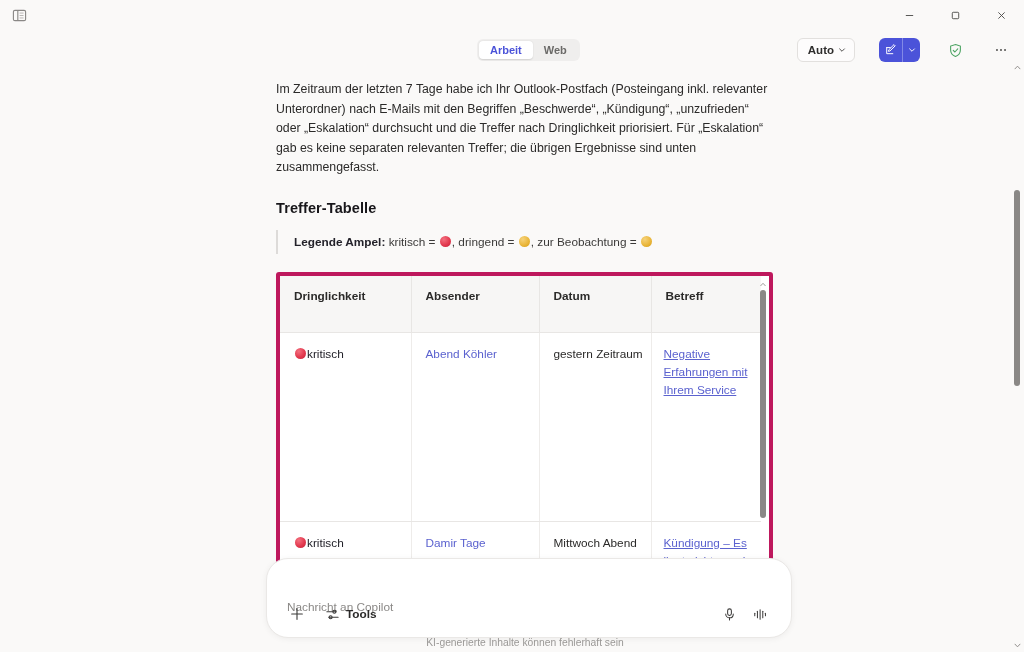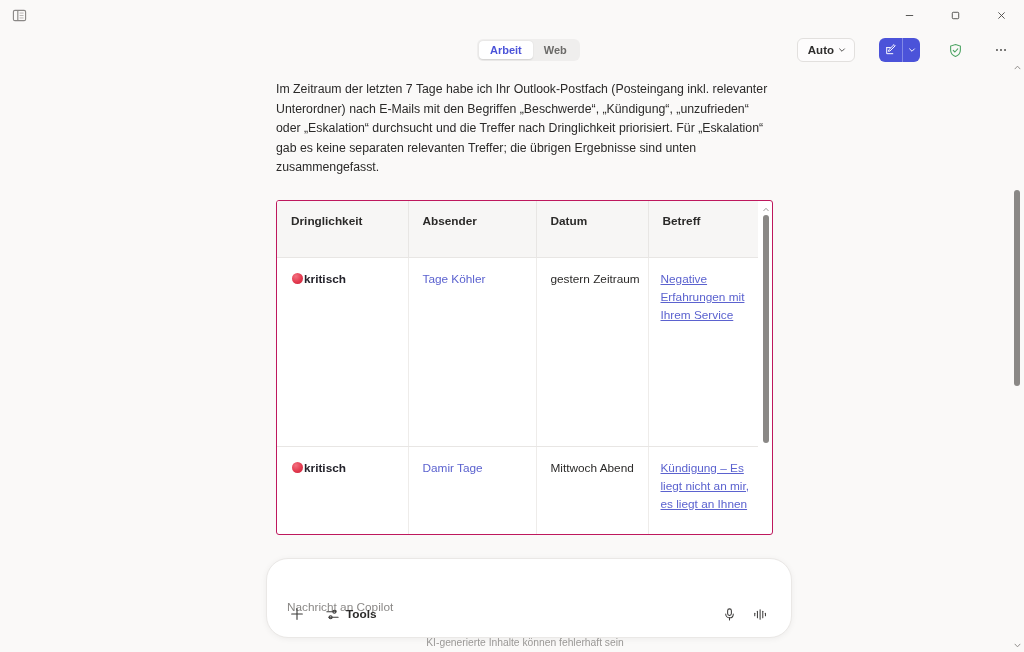--- a/index.html
+++ b/index.html
@@ -95,21 +95,21 @@
     border-left: 2px solid #dddbd9; padding: 3px 0 3px 16px; margin: 0 0 18px 0;
     font-size: 11.8px; color: #3b3a39; line-height: 18px;
   }
   .legend b { font-weight: 700; color: #23222a; }
   .dot { display: inline-block; width: 11px; height: 11px; border-radius: 50%; vertical-align: -1px; margin: 0 1px; }
   .dot.red { background: radial-gradient(circle at 35% 30%, #f3707f 0%, #e33a4f 55%, #c32138 100%); }
   .dot.amber { background: radial-gradient(circle at 35% 30%, #f6d27a 0%, #eab73c 55%, #d59b14 100%); }
 
   
   .tbl-wrap {
-    position: relative; width: 497px; border: 1px solid #be185d; border-radius: 3px;
+    position: relative; width: 497px; border: 4px solid #be185d; border-radius: 3px;
     background: #ffffff; overflow: hidden; height: 335px;
   }
   table.hits { border-collapse: collapse; width: 481px; table-layout: fixed; }
   table.hits col.c1 { width: 131px; }
   table.hits col.c2 { width: 128px; }
   table.hits col.c3 { width: 112px; }
   table.hits col.c4 { width: 110px; }
   table.hits th {
     background: #f7f6f5; text-align: left; font-size: 11.8px; font-weight: 700; color: #2b2a29;
     padding: 13px 10px 29px 14px; border-right: 1px solid #e8e6e4; border-bottom: 1px solid #e8e6e4;
@@ -117,21 +117,21 @@
   }
   table.hits th:last-child { border-right: none; }
   table.hits td {
     font-size: 11.8px; color: #2b2a29; padding: 12px 10px 10px 14px;
     border-right: 1px solid #eeecea; border-bottom: 1px solid #e8e6e4;
     vertical-align: top; line-height: 18px; overflow: hidden; white-space: nowrap;
   }
   table.hits td:last-child { border-right: none; padding-left: 12px; }
   table.hits tr.r1 td { height: 189px; }
   table.hits tr.r2 td { height: 98px; }
-  .sev { font-weight: 700; color: #23222a; }
+  .sev { font-weight: 400; color: #23222a; }
   .sender { color: #5b62cf; }
   .subj { color: #5b62cf; text-decoration: underline; white-space: normal; display: block; width: 104px; cursor: pointer; }
   td.subjcell { white-space: normal; overflow: hidden; }
 
   
   .tbl-sb { position: absolute; right: 2px; top: 5px; width: 9px; height: 326px; }
   .tbl-sb .arrow-up {
     position: absolute; top: 0; left: 1px; width: 7px; height: 7px;
     display: flex; align-items: center; justify-content: center;
   }
@@ -263,21 +263,37 @@
         <circle cx="12.6" cy="8" r="1.1" fill="#4a4a48"></circle>
       </svg>
     </div>
   </div>
 
   <div class="content">
     <div class="msg">
 
       <p class="para">Im Zeitraum der letzten 7 Tage habe ich Ihr Outlook-Postfach (Posteingang inkl. relevanter Unterordner) nach E-Mails mit den Begriffen „Beschwerde“, „Kündigung“, „unzufrieden“ oder „Eskalation“ durchsucht und die Treffer nach Dringlichkeit priorisiert. Für „Eskalation“ gab es keine separaten relevanten Treffer; die übrigen Ergebnisse sind unten zusammengefasst.</p>
 
-
+      <h3 class="h-sec">Treffer-Tabelle</h3>
+
+      <div class="legend">
+        <b><span>Legende Ampel</span><span>:</span></b>
+        <span>
+          <span>kritisch =</span>
+          <span class="dot red"></span><span>,</span>
+        </span>
+        <span>
+          <span>dringend =</span>
+          <span class="dot amber"></span><span>,</span>
+        </span>
+        <span>
+          <span>zur Beobachtung =</span>
+          <span class="dot amber"></span>
+        </span>
+      </div>
 
       <div class="tbl-wrap">
         <table class="hits">
           <colgroup>
               <col class="c1">
               <col class="c2">
               <col class="c3">
               <col class="c4">
             </colgroup>
           <thead>
@@ -287,21 +303,21 @@
               <th>Datum</th>
               <th>Betreff</th>
             </tr>
           </thead>
           <tbody>
             <tr class="r1">
               <td>
                 <span class="dot red"></span><span class="sev">kritisch</span>
               </td>
               <td>
-                <span class="sender">Tage Köhler</span>
+                <span class="sender">Abend Köhler</span>
               </td>
               <td>gestern Zeitraum</td>
               <td class="subjcell">
                 <span class="subj">Negative Erfahrungen mit Ihrem Service</span>
               </td>
             </tr>
             <tr class="r2">
               <td>
                 <span class="dot red"></span><span class="sev">kritisch</span>
               </td>

